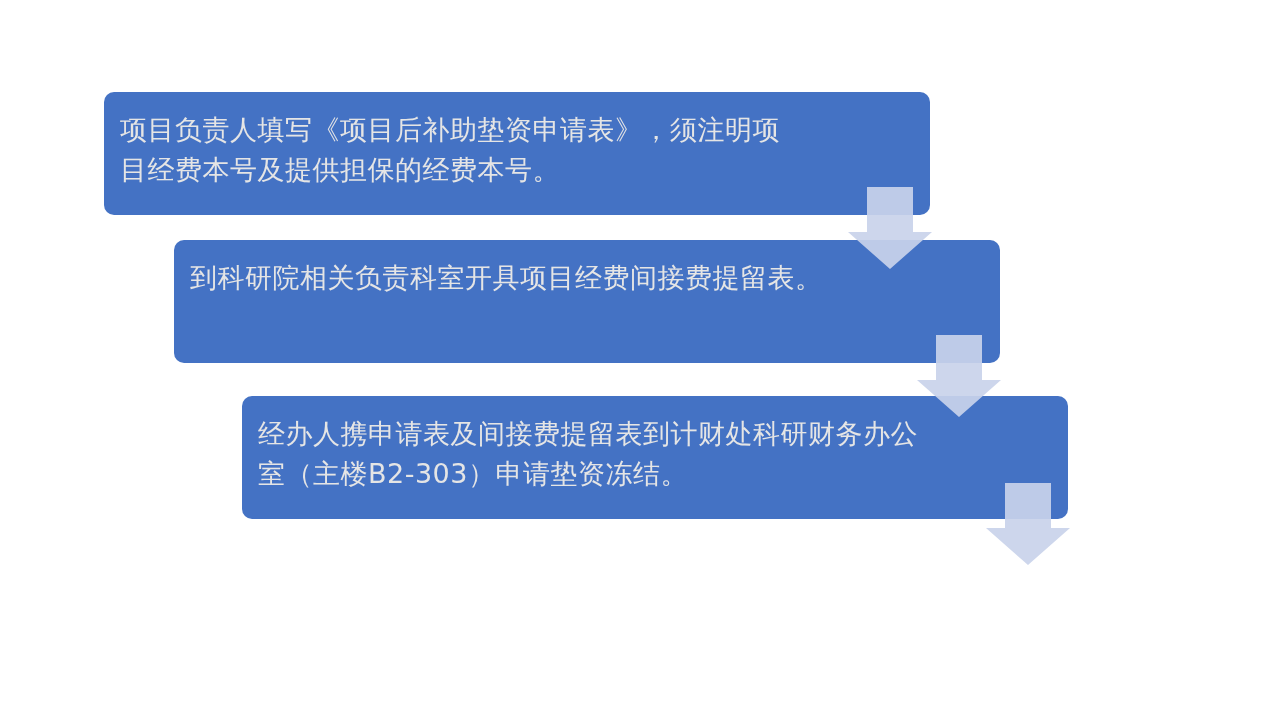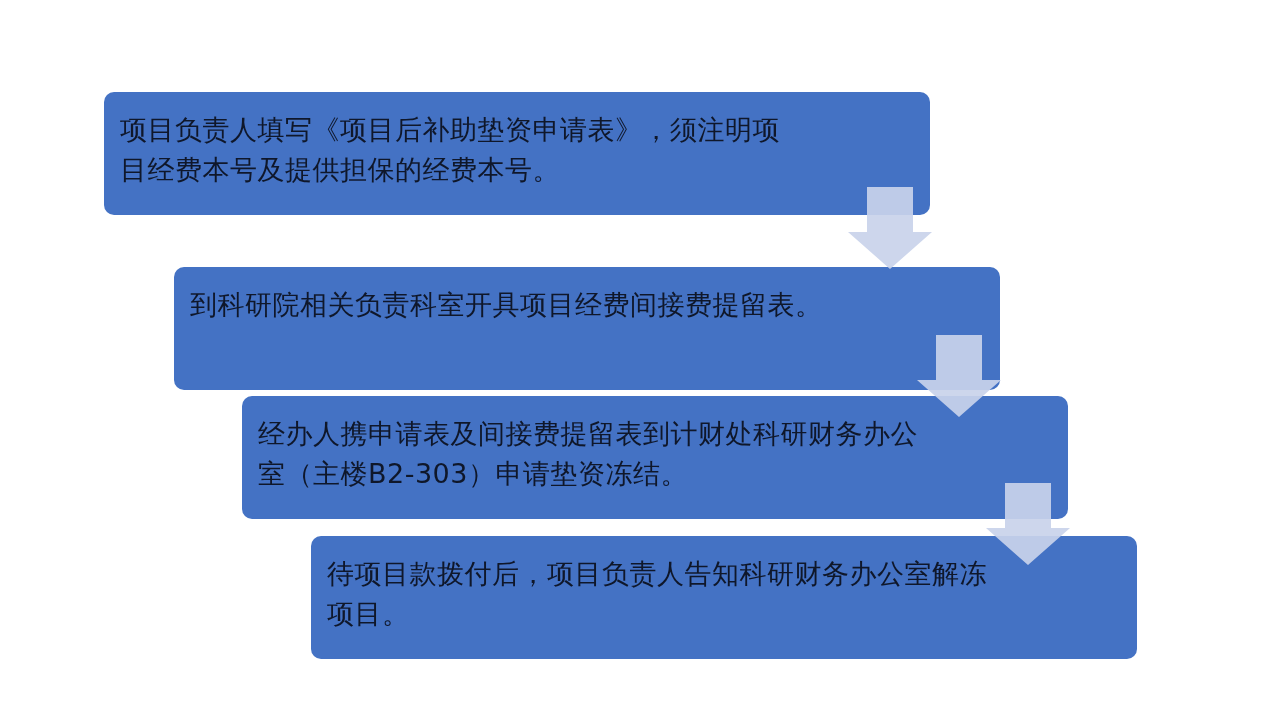--- a/index.html
+++ b/index.html
@@ -17,21 +17,21 @@
       background: #ffffff;
     }
     .step-box {
       position: absolute;
       width: 826px;
       height: 123px;
       background: #4472c4;
       border-radius: 10px;
       box-sizing: border-box;
       padding: 18px 14px 0 16px;
-      color: #0f172a;
+      color: #e5e5e5;
       font-family: "DejaVu Sans", "Liberation Sans", sans-serif;
       font-size: 27px;
       line-height: 40px;
       letter-spacing: 0.5px;
       z-index: 1;
     }
     .step-text {
       display: block;
       max-width: 660px;
     }
@@ -49,31 +49,28 @@
   </style>
 </head>
 <body>
 
 <div class="canvas">
 
   <div class="step-box" style="left:104px; top:92px;">
     <span class="step-text">项目负责人填写《项目后补助垫资申请表》，须注明项目经费本号及提供担保的经费本号。</span>
   </div>
 
-  <div class="step-box" style="left:174px; top:240px;margin-top:27px;">
+  <div class="step-box" style="left:174px; top:240px;">
     <span class="step-text">到科研院相关负责科室开具项目经费间接费提留表。</span>
   </div>
 
   <div class="step-box" style="left:242px; top:396px;">
     <span class="step-text">经办人携申请表及间接费提留表到计财处科研财务办公室（主楼B2-303）申请垫资冻结。</span>
   </div>
 
-  <div class="step-box" style="left:311px; top:536px;">
-    <span class="step-text">待项目款拨付后，项目负责人告知科研财务办公室解冻项目。</span>
-  </div>
 
   <div class="arrow" style="left:848px; top:187px;">
     <svg viewBox="0 0 84 82" xmlns="http://www.w3.org/2000/svg">
       <polygon points="19,0 65,0 65,45 84,45 42,82 0,45 19,45" fill="#c9d2ea" fill-opacity="0.92"></polygon>
     </svg>
   </div>
 
   <div class="arrow" style="left:917px; top:335px;">
     <svg viewBox="0 0 84 82" xmlns="http://www.w3.org/2000/svg">
       <polygon points="19,0 65,0 65,45 84,45 42,82 0,45 19,45" fill="#c9d2ea" fill-opacity="0.92"></polygon>

